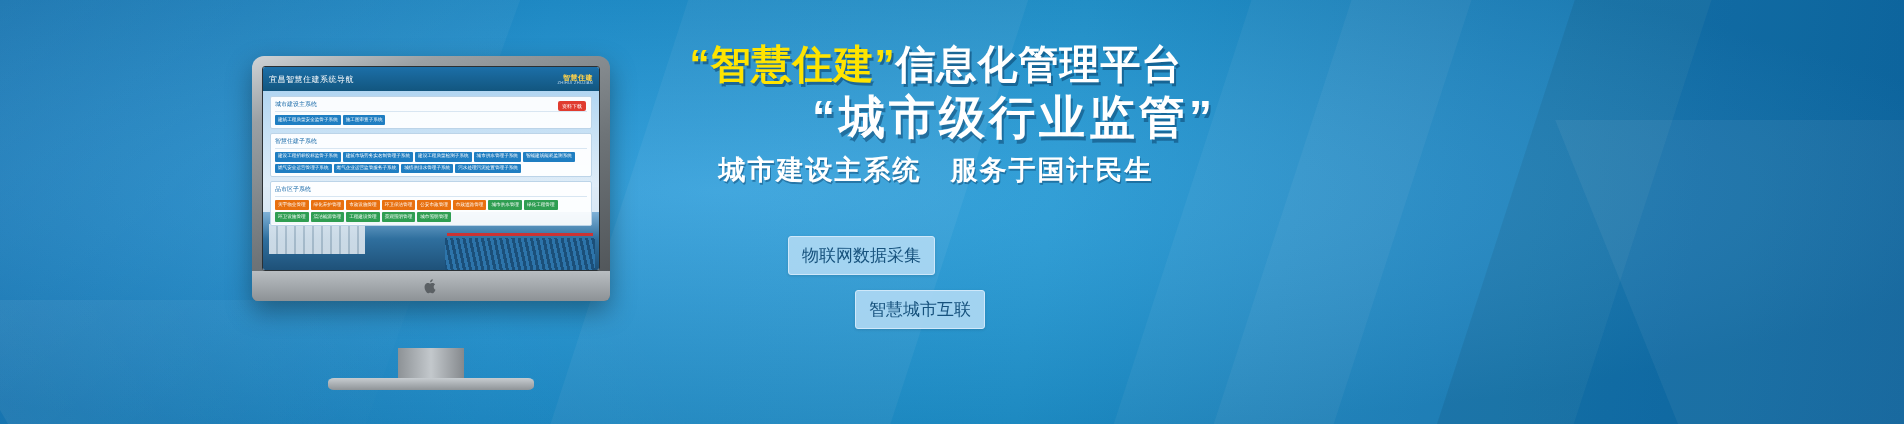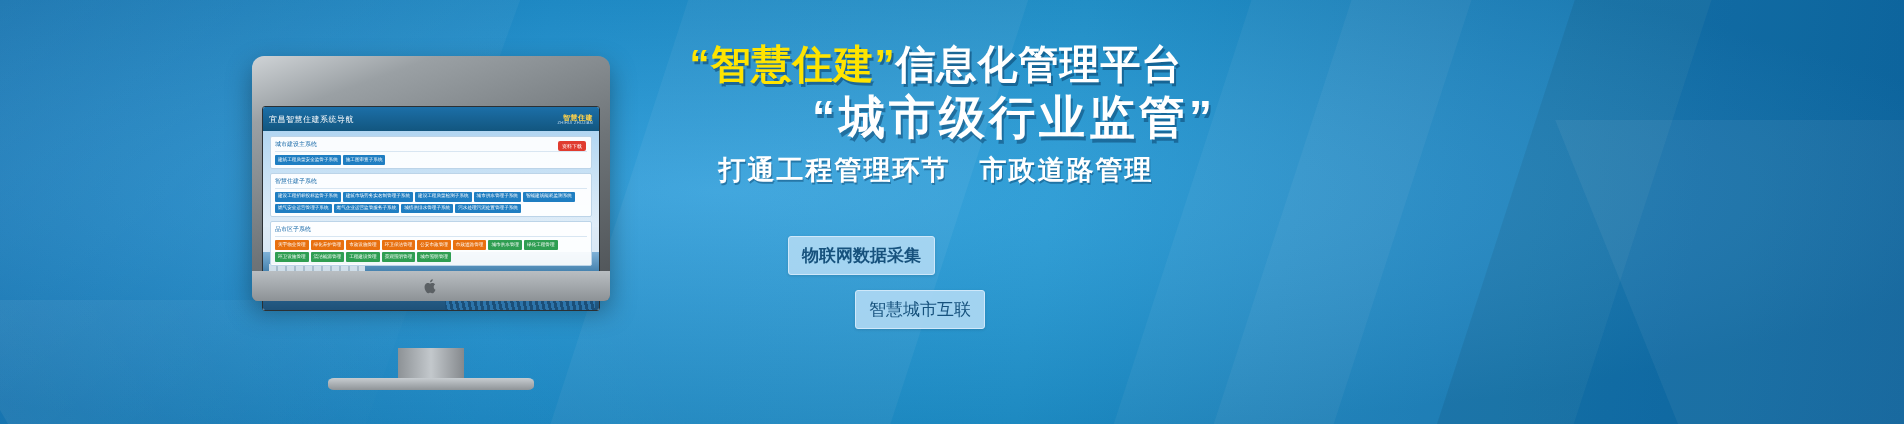--- a/index.html
+++ b/index.html
@@ -36,21 +36,21 @@
   
   .monitor{position:absolute;left:252px;top:56px;width:358px;height:245px;}
   .bezel{
     position:absolute;inset:0;border-radius:12px 12px 6px 6px;
     background:linear-gradient(160deg,#cfd3d6 0%,#9aa0a4 18%,#6e7478 55%,#4c5155 100%);
     box-shadow:0 10px 26px rgba(0,0,0,.35);
     padding:10px 10px 30px 10px;box-sizing:border-box;
   }
   .screen{
     position:relative;width:100%;height:205px;border-radius:3px;overflow:hidden;
-    background:#eef4fa;border:1px solid #2b3034;box-sizing:border-box;margin-top:40px;
+    background:#eef4fa;border:1px solid #2b3034;box-sizing:border-box;
   }
   .chin{position:absolute;left:0;right:0;bottom:0;height:30px;
     background:linear-gradient(180deg,#b9bec2,#8d9296);
     border-radius:0 0 6px 6px;}
   .logo-apple{position:absolute;left:50%;bottom:6px;transform:translateX(-50%);
     width:14px;height:17px;}
   .neck{position:absolute;left:50%;top:292px;transform:translateX(-50%);
     width:66px;height:34px;background:linear-gradient(90deg,#8d9296,#c3c8cc,#85898d);}
   .base{position:absolute;left:50%;top:322px;transform:translateX(-50%);
     width:206px;height:12px;border-radius:6px/4px;
@@ -104,21 +104,21 @@
       color:#ffffff;white-space:nowrap;text-align:center;
       text-shadow:1px 2px 0 rgba(7,62,104,.45);}
 
   
   .tags{position:absolute;left:640px;top:232px;width:600px;height:110px;}
   .tag{position:absolute;background:rgba(173,216,243,.92);
        border:1px solid #cfe8fa;border-radius:3px;
        color:#17527d;font-size:17px;line-height:1;
        padding:10px 13px;white-space:nowrap;
        box-shadow:0 1px 3px rgba(0,0,0,.12);}
-  .t0{left:148px;top:4px;font-weight:bold;}
+  .t0{left:148px;top:4px;}
   .t1{left:320px;top:4px;}
   .t2{left:14px;top:46px;}
   .t3{left:215px;top:58px;}
 </style>
 </head>
 <body>
 
 <div class="banner">
 
   <div class="geo g1"></div>
@@ -201,21 +201,21 @@
         </svg>
       </div>
     </div>
   </div>
 
   <div class="copy">
     <div class="h1">
       <span class="yellow">“智慧住建”</span><span class="white">信息化管理平台</span>
     </div>
     <div class="h2">“城市级行业监管”</div>
-    <div class="h3">打通工程管理环节　市政道路管理</div>
+    <div class="h3">城市建设主系统　服务于国计民生</div>
   </div>
 
   <div class="tags">
     <div class="tag t0">物联网数据采集</div>
     <div class="tag t3">智慧城市互联</div>
   </div>
 
 </div>
 
 </body></html>

